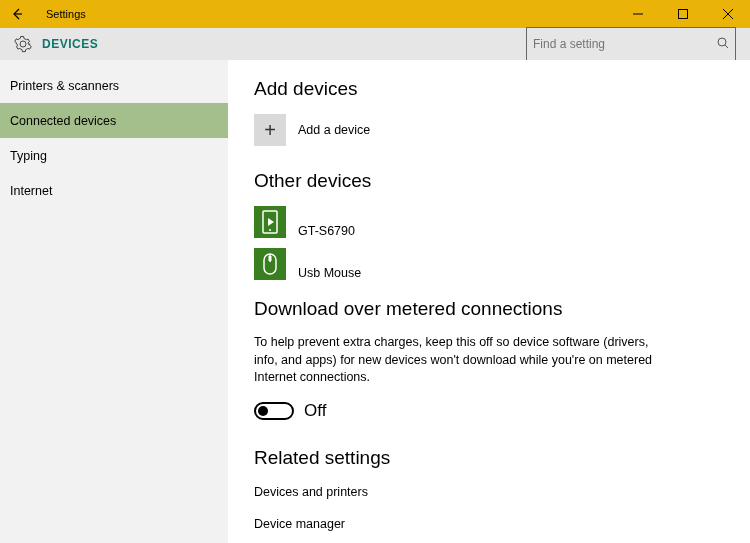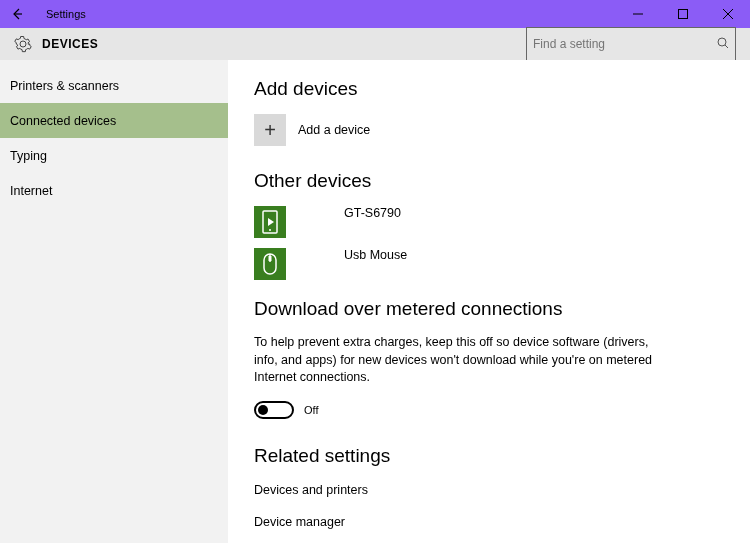--- a/index.html
+++ b/index.html
@@ -10,21 +10,21 @@
     }
     body {
       width: 750px;
       height: 543px;
       background: #fff;
       overflow: hidden;
     }
     
     .titlebar {
       height: 28px;
-      background: #8b5cf6;
+      background: #eab308;
       display: flex;
       align-items: center;
       padding-left: 10px;
     }
     .back-btn {
       width: 36px;
       display: flex;
       align-items: center;
       justify-content: flex-start;
       font-size: 14px;
@@ -57,21 +57,21 @@
     }
     .gear {
       width: 18px;
       height: 18px;
       margin-right: 10px;
     }
     .page-title {
       font-size: 12px;
       font-weight: 600;
       letter-spacing: 0.5px;
-      color: #000000;
+      color: #0f766e;
     }
     .search-box {
       margin-left: auto;
       margin-right: 4px;
       width: 210px;
       height: 35px;
       border: 1px solid #666;
       background: #e6e6e6;
       display: flex;
       align-items: center;
@@ -151,23 +151,22 @@
       font-size: 20px;
       color: #333;
       margin-right: 12px;
     }
     .add-label {
       font-size: 12.5px;
       color: #000;
     }
     .device-row {
       display: flex;
-      align-items: flex-start;
+      align-items: flex-end;
       margin-bottom: 10px;
-      gap: 46px;
     }
     .device-icon {
       width: 32px;
       height: 32px;
       background: #397e1f;
       margin-right: 12px;
       display: flex;
       align-items: center;
       justify-content: center;
     }
@@ -197,21 +196,21 @@
     .toggle-knob {
       width: 10px;
       height: 10px;
       background: #000;
       border-radius: 50%;
       position: absolute;
       left: 2px;
       top: 2px;
     }
     .toggle-label {
-      font-size: 11px;
+      font-size: 17px;
     }
     .link {
       font-size: 12.5px;
       color: #000000;
       margin-bottom: 18px;
       display: block;
     }
     .related-section h2 {
       margin-bottom: 16px;
     }

